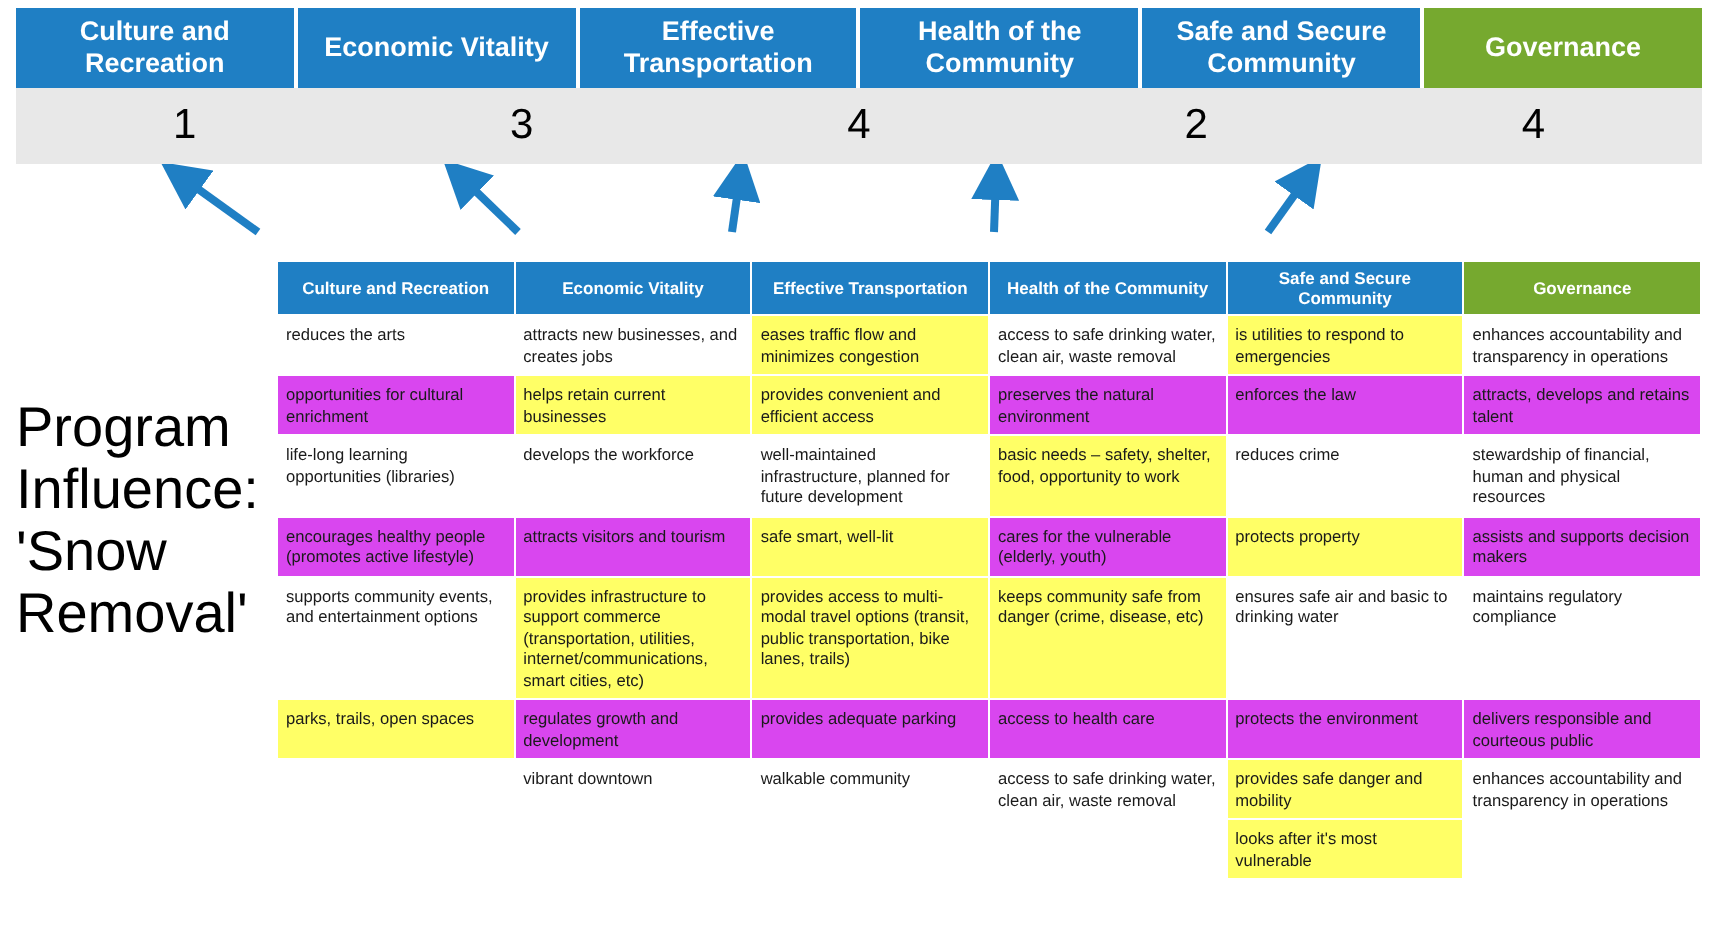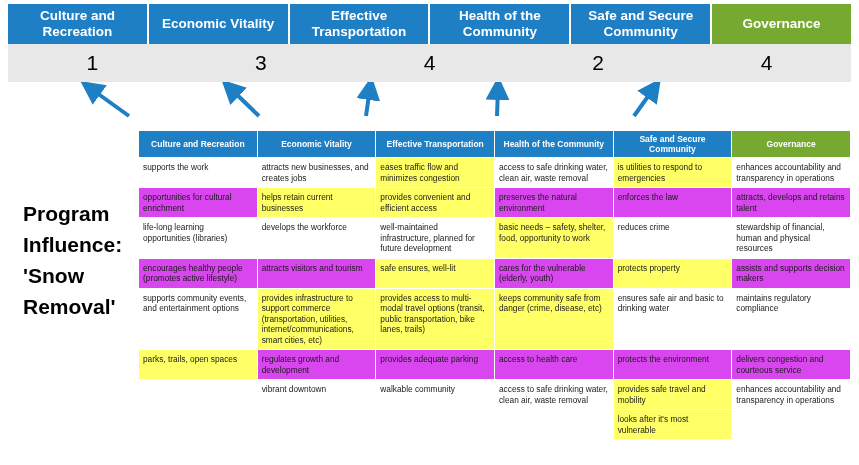--- a/index.html
+++ b/index.html
@@ -67,28 +67,27 @@
     position: absolute;
     left: 0;
     top: 82px;
     width: 859px;
     height: 50px;
   }
 
   
   #caption {
     position: absolute;
-    left: 23px;
+    left: 8px;
     top: 198px;
     width: 128px;
-    font-size: 21px;
+    font-size: 28px;
     line-height: 31px;
     color: #000000;
     text-align: left;
-    font-weight: bold;
   }
 
   
   #matrix {
     position: absolute;
     left: 138px;
     top: 130px;
     width: 713px;
     border-collapse: collapse;
     table-layout: fixed;
@@ -169,21 +168,21 @@
         <th class="blue">Culture and Recreation</th>
         <th class="blue">Economic Vitality</th>
         <th class="blue">Effective Transportation</th>
         <th class="blue">Health of the Community</th>
         <th class="blue">Safe and Secure Community</th>
         <th class="green">Governance</th>
       </tr>
   </thead>
   <tbody>
       <tr>
-        <td>supports the work</td>
+        <td>reduces the arts</td>
         <td>attracts new businesses, and creates jobs</td>
         <td class="hl">eases traffic flow and minimizes congestion</td>
         <td>access to safe drinking water, clean air, waste removal</td>
         <td class="hl">is utilities to respond to emergencies</td>
         <td>enhances accountability and transparency in operations</td>
       </tr>
       <tr class="shade">
         <td>opportunities for cultural enrichment</td>
         <td class="hl">helps retain current businesses</td>
         <td class="hl">provides convenient and efficient access</td>
@@ -195,47 +194,47 @@
         <td>life-long learning opportunities (libraries)</td>
         <td>develops the workforce</td>
         <td>well-maintained infrastructure, planned for future development</td>
         <td class="hl">basic needs – safety, shelter, food, opportunity to work</td>
         <td>reduces crime</td>
         <td>stewardship of financial, human and physical resources</td>
       </tr>
       <tr class="shade">
         <td>encourages healthy people (promotes active lifestyle)</td>
         <td>attracts visitors and tourism</td>
-        <td class="hl">safe ensures, well-lit</td>
+        <td class="hl">safe smart, well-lit</td>
         <td>cares for the vulnerable (elderly, youth)</td>
         <td class="hl">protects property</td>
         <td>assists and supports decision makers</td>
       </tr>
       <tr>
         <td>supports community events, and entertainment options</td>
         <td class="hl">provides infrastructure to support commerce (transportation, utilities, internet/communications, smart cities, etc)</td>
         <td class="hl">provides access to multi-modal travel options (transit, public transportation, bike lanes, trails)</td>
         <td class="hl">keeps community safe from danger (crime, disease, etc)</td>
         <td>ensures safe air and basic to drinking water</td>
         <td>maintains regulatory compliance</td>
       </tr>
       <tr class="shade">
         <td class="hl">parks, trails, open spaces</td>
         <td>regulates growth and development</td>
         <td>provides adequate parking</td>
         <td>access to health care</td>
         <td>protects the environment</td>
-        <td>delivers congestion and courteous service</td>
+        <td>delivers responsible and courteous public</td>
       </tr>
       <tr>
         <td class="empty"></td>
         <td>vibrant downtown</td>
         <td>walkable community</td>
         <td>access to safe drinking water, clean air, waste removal</td>
-        <td class="hl">provides safe travel and mobility</td>
+        <td class="hl">provides safe danger and mobility</td>
         <td>enhances accountability and transparency in operations</td>
       </tr>
       <tr class="shade">
         <td class="empty"></td>
         <td class="empty"></td>
         <td class="empty"></td>
         <td class="empty"></td>
         <td class="hl">looks after it's most vulnerable</td>
         <td class="empty"></td>
       </tr>

